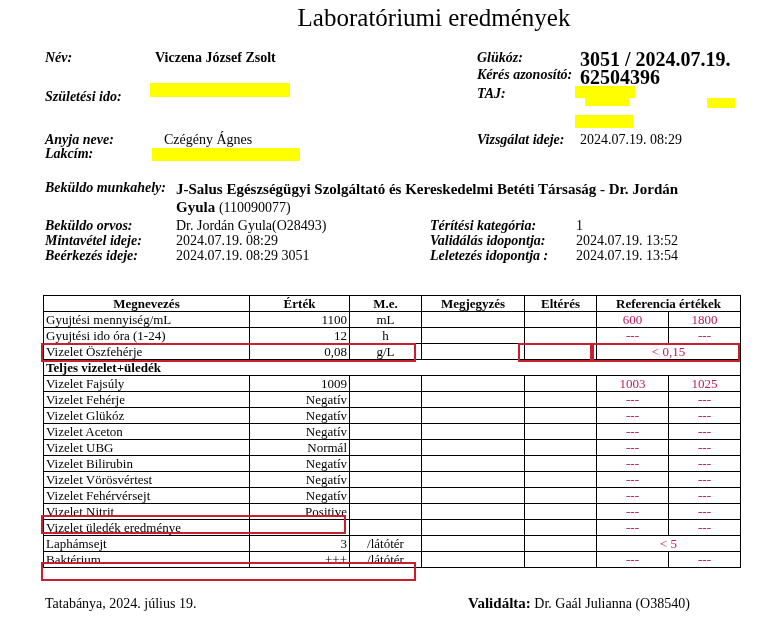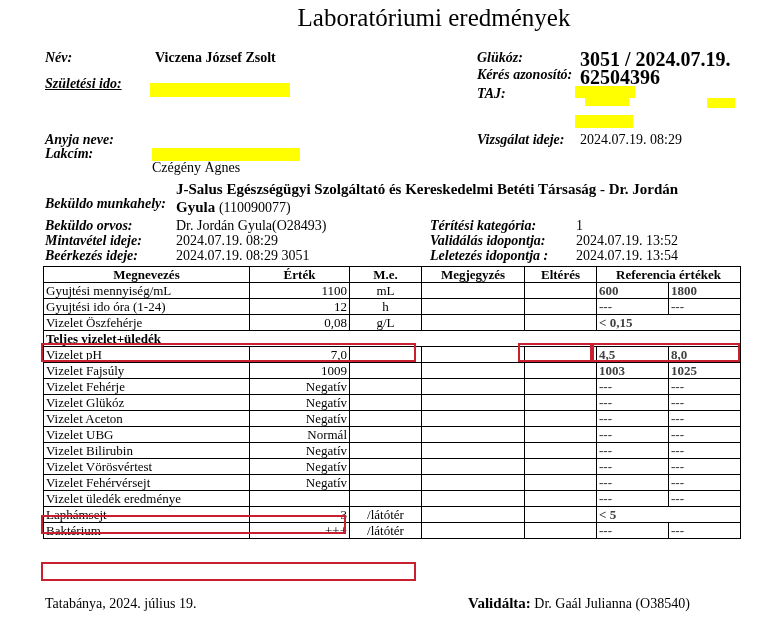--- a/index.html
+++ b/index.html
@@ -5,57 +5,57 @@
   html, body { margin:0; padding:0; background:#ffffff; }
   body { width:772px; height:620px; position:relative; overflow:hidden;
          font-family:"Liberation Serif", "DejaVu Serif", serif; color:#000; }
   .abs { position:absolute; white-space:nowrap; }
   .title { left:0; width:772px; text-align:center; top:4px; font-size:25px;padding-left:48px; }
   .lbl { font-style:italic; font-weight:bold; font-size:14px; }
   .val { font-size:14px; }
   .valb { font-size:14px; font-weight:bold; }
   .big { font-size:20px; font-weight:bold; }
   .redact { position:absolute; background:#ffff00; }
-  table.res { position:absolute; left:43px; top:266px; border-collapse:collapse;
+  table.res { position:absolute; left:43px; top:295px; border-collapse:collapse;
               font-size:13px; line-height:14px; }
   table.res td, table.res th { border:1px solid #000; padding:0 2px; height:15px; }
   table.res th { font-weight:bold; text-align:center; }
   table.res td.num { text-align:right; }
   table.res td.c { text-align:center; }
   table.res td.sec { font-weight:bold; border-left:none; border-right:none; }
-  table.res td.ref { text-align:left; color:#404040;font-weight:bold; }
+  table.res td.ref { text-align:center; color:#be185d; }
   .hl { position:absolute; border:2.5px solid #c8202e; box-sizing:border-box; }
 </style>
 </head>
 <body>
 
 <div class="abs title">Laboratóriumi eredmények</div>
 
 <div class="abs lbl" style="left:45px;top:50px;">Név:</div>
 <div class="abs valb" style="left:155px;top:50px;">Viczena József Zsolt</div>
-<div class="abs lbl" style="left:45px;top:76px;text-decoration:underline;">Születési ido:</div>
+<div class="abs lbl" style="left:45px;top:89px;">Születési ido:</div>
 <div class="redact" style="left:150px;top:83px;width:140px;height:14px;"></div>
 <div class="abs lbl" style="left:45px;top:132px;">Anyja neve:</div>
-<div class="abs val" style="left:152px;top:132px;margin-top:28px;">Czégény Ágnes</div>
+<div class="abs val" style="left:164px;top:132px;">Czégény Ágnes</div>
 <div class="abs lbl" style="left:45px;top:146px;">Lakcím:</div>
 <div class="redact" style="left:152px;top:148px;width:148px;height:13px;"></div>
 
 <div class="abs lbl" style="left:477px;top:50px;">Glükóz:</div>
 <div class="abs big" style="left:580px;top:48px;">3051 / 2024.07.19.</div>
 <div class="abs lbl" style="left:477px;top:67px;">Kérés azonosító:</div>
 <div class="abs big" style="left:580px;top:66px;">62504396</div>
 <div class="abs lbl" style="left:477px;top:86px;">TAJ:</div>
 <div class="redact" style="left:575px;top:86px;width:60px;height:12px;"></div>
 <div class="redact" style="left:585px;top:97px;width:44px;height:9px;"></div>
 <div class="redact" style="left:707px;top:98px;width:28px;height:10px;"></div>
 <div class="redact" style="left:575px;top:115px;width:58px;height:13px;"></div>
 <div class="abs lbl" style="left:477px;top:132px;">Vizsgálat ideje:</div>
 <div class="abs val" style="left:580px;top:132px;">2024.07.19.  08:29</div>
 
-<div class="abs lbl" style="left:45px;top:196px;">Beküldo munkahely:</div>
+<div class="abs lbl" style="left:45px;top:180px;">Beküldo munkahely:</div>
 <div class="abs valb" style="left:176px;top:181px;font-size:15px;">J-Salus Egészségügyi Szolgáltató és Kereskedelmi Betéti Társaság - Dr. Jordán</div>
 <div class="abs" style="left:176px;top:199px;font-size:15px;"><b>Gyula</b> <span style="font-size:14px;">(110090077)</span></div>
 
 <div class="abs lbl" style="left:45px;top:218px;">Beküldo orvos:</div>
 <div class="abs val" style="left:176px;top:218px;">Dr. Jordán Gyula(O28493)</div>
 <div class="abs lbl" style="left:45px;top:233px;">Mintavétel ideje:</div>
 <div class="abs val" style="left:176px;top:233px;">2024.07.19.  08:29</div>
 <div class="abs lbl" style="left:45px;top:248px;">Beérkezés ideje:</div>
 <div class="abs val" style="left:176px;top:248px;">2024.07.19.  08:29  3051</div>
 
@@ -108,29 +108,20 @@
     <td class="num">0,08</td>
     <td class="c">g/L</td>
     <td></td>
         <td></td>
     <td class="ref" colspan="2">&lt; 0,15</td>
   </tr>
   <tr>
     <td class="sec" colspan="7" style="border-left:1px solid #000;border-right:1px solid #000;">Teljes vizelet+üledék</td>
   </tr>
   <tr>
-        <td>Vizelet pH</td>
-        <td class="num">7,0</td>
-        <td class="c"></td>
-        <td></td>
-        <td></td>
-        <td class="ref">4,5</td>
-        <td class="ref">8,0</td>
-      </tr>
-  <tr>
         <td>Vizelet Fajsúly</td>
         <td class="num">1009</td>
         <td class="c"></td>
         <td></td>
         <td></td>
         <td class="ref">1003</td>
         <td class="ref">1025</td>
       </tr>
   <tr>
         <td>Vizelet Fehérje</td>
@@ -182,20 +173,29 @@
         <td class="num">Negatív</td>
         <td class="c"></td>
         <td></td>
         <td></td>
         <td class="ref">---</td>
         <td class="ref">---</td>
       </tr>
   <tr>
         <td>Vizelet Fehérvérsejt</td>
         <td class="num">Negatív</td>
+        <td class="c"></td>
+        <td></td>
+        <td></td>
+        <td class="ref">---</td>
+        <td class="ref">---</td>
+      </tr>
+  <tr>
+        <td>Vizelet Nitrit</td>
+        <td class="num">Positive</td>
         <td class="c"></td>
         <td></td>
         <td></td>
         <td class="ref">---</td>
         <td class="ref">---</td>
       </tr>
   <tr>
         <td>Vizelet üledék eredménye</td>
         <td class="num"></td>
         <td class="c"></td>

